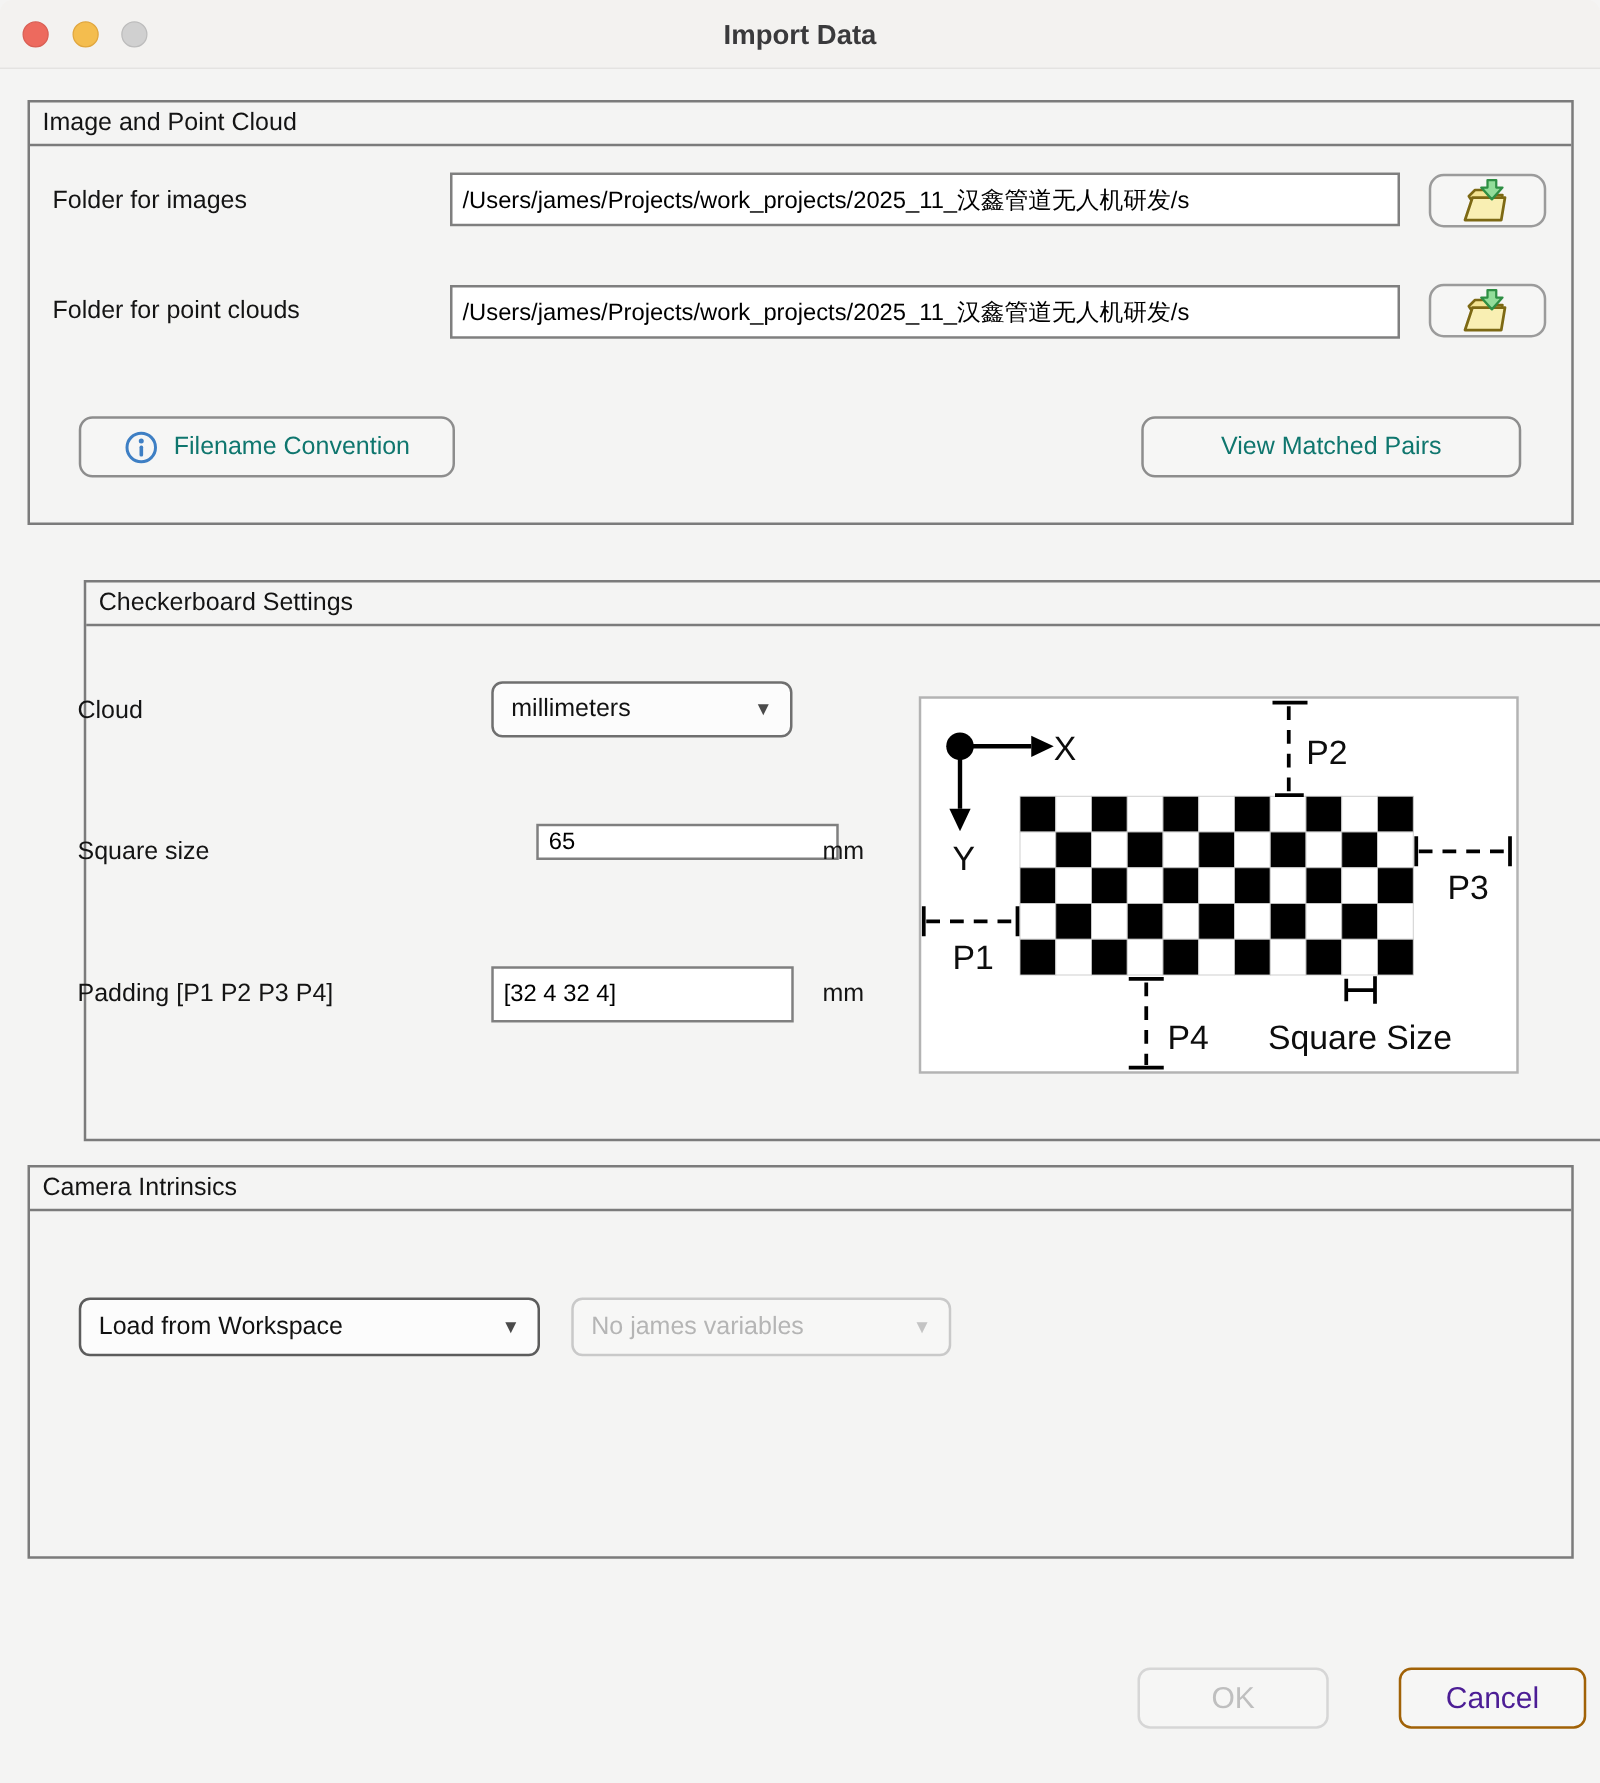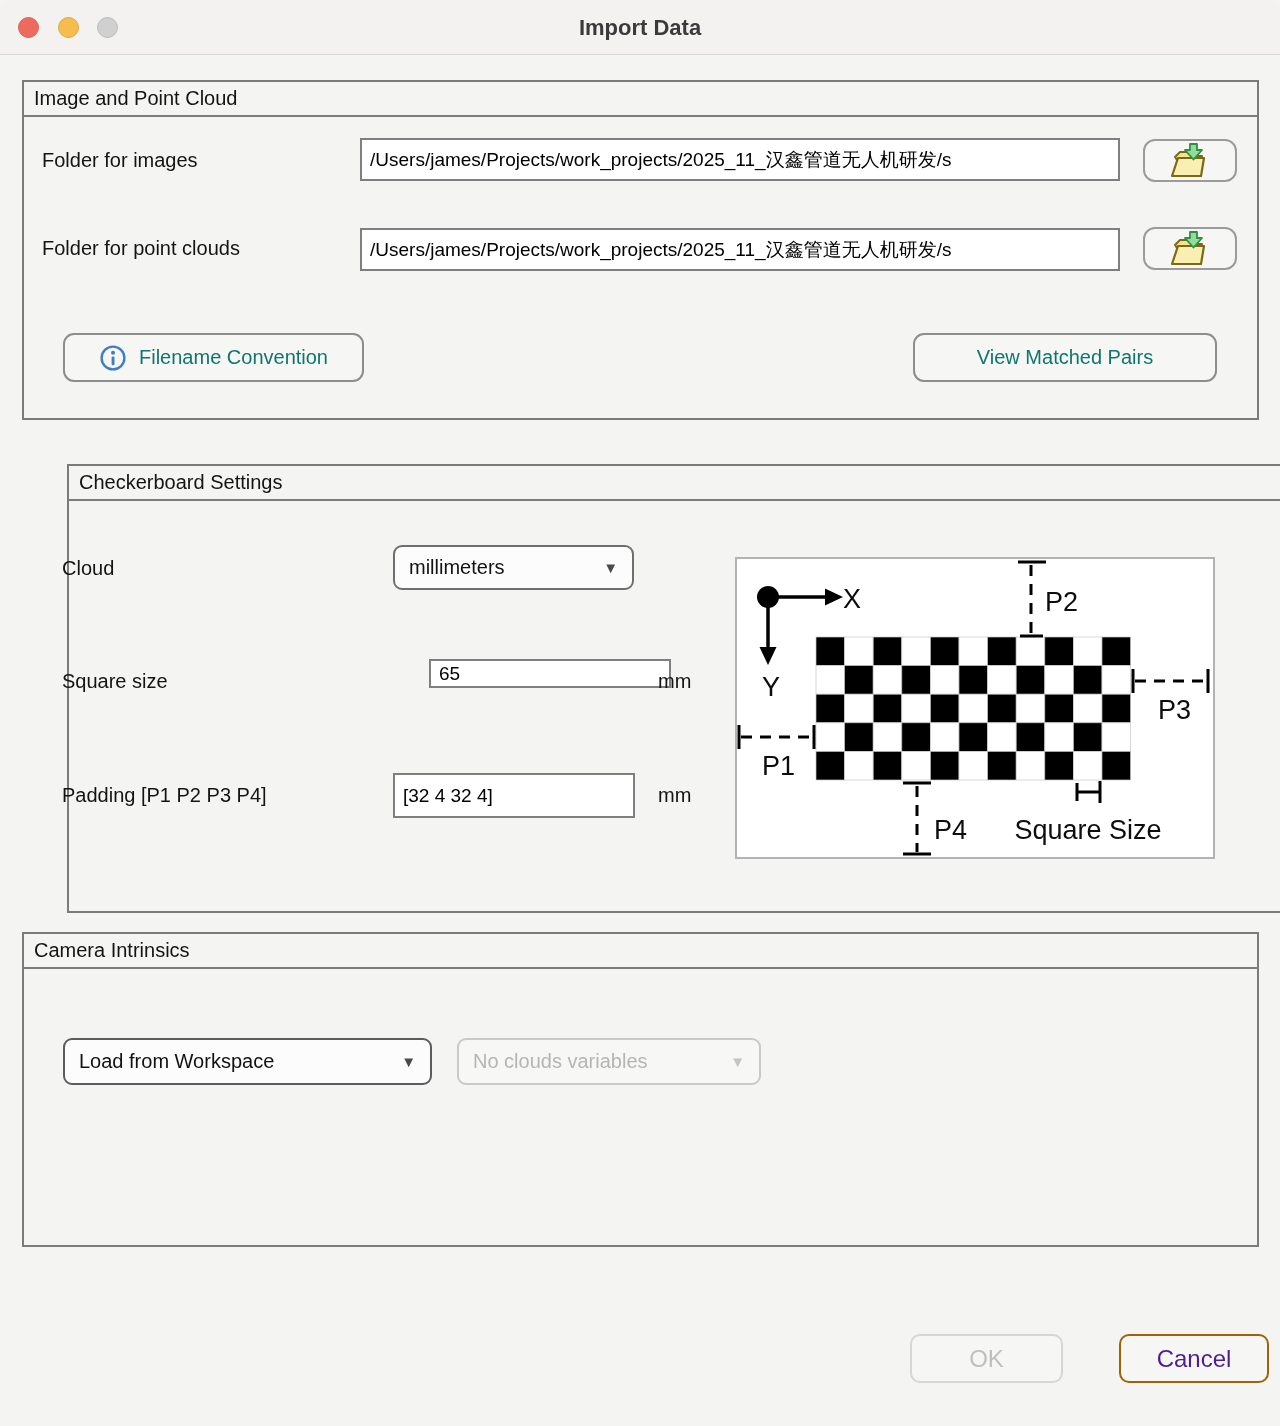--- a/index.html
+++ b/index.html
@@ -272,18 +272,18 @@
 
 <div class="section" id="section-ci">
   <div class="section-header">Camera Intrinsics</div>
 </div>
 
 <div class="dropdown" id="dd-intrinsics-source" style="border-color:#5c5c5c;">
   <span>Load from Workspace</span>
   <span class="arrow">▼</span>
 </div>
 <div class="dropdown disabled" id="dd-intrinsics-vars" aria-disabled="true">
-  <span>No clouds variables</span>
+  <span>No james variables</span>
   <span class="arrow">▼</span>
 </div>
 
 <button class="footer-btn" id="btn-ok" aria-disabled="true">OK</button>
 <button class="footer-btn" id="btn-cancel">Cancel</button>
 
 </body></html>

